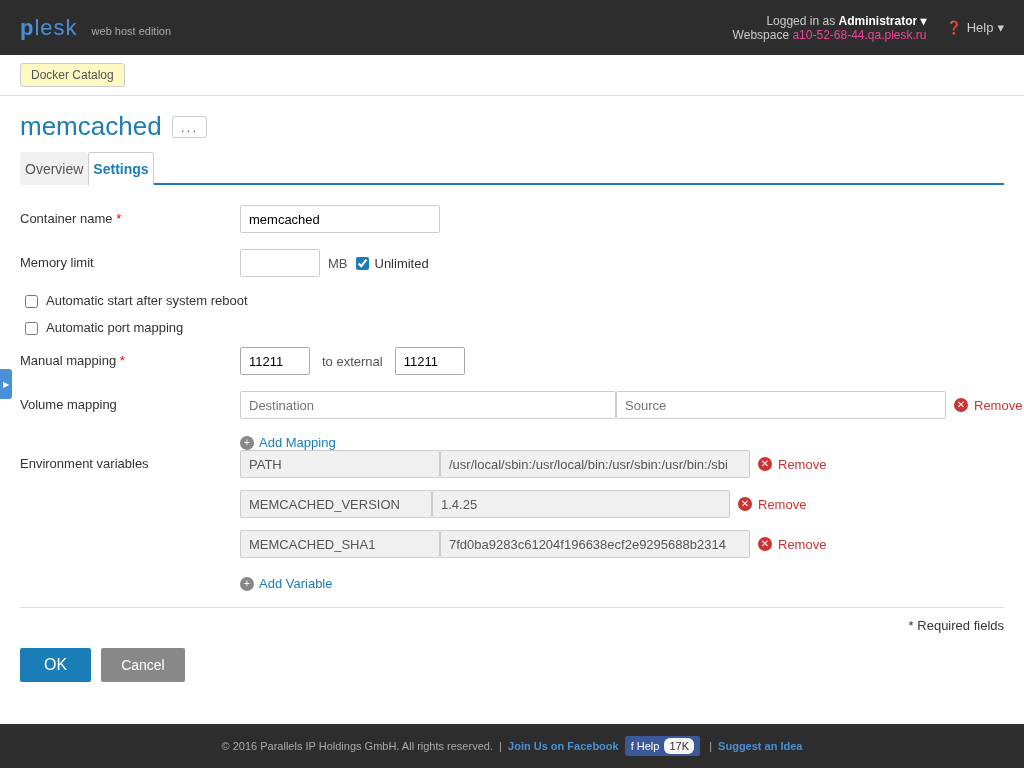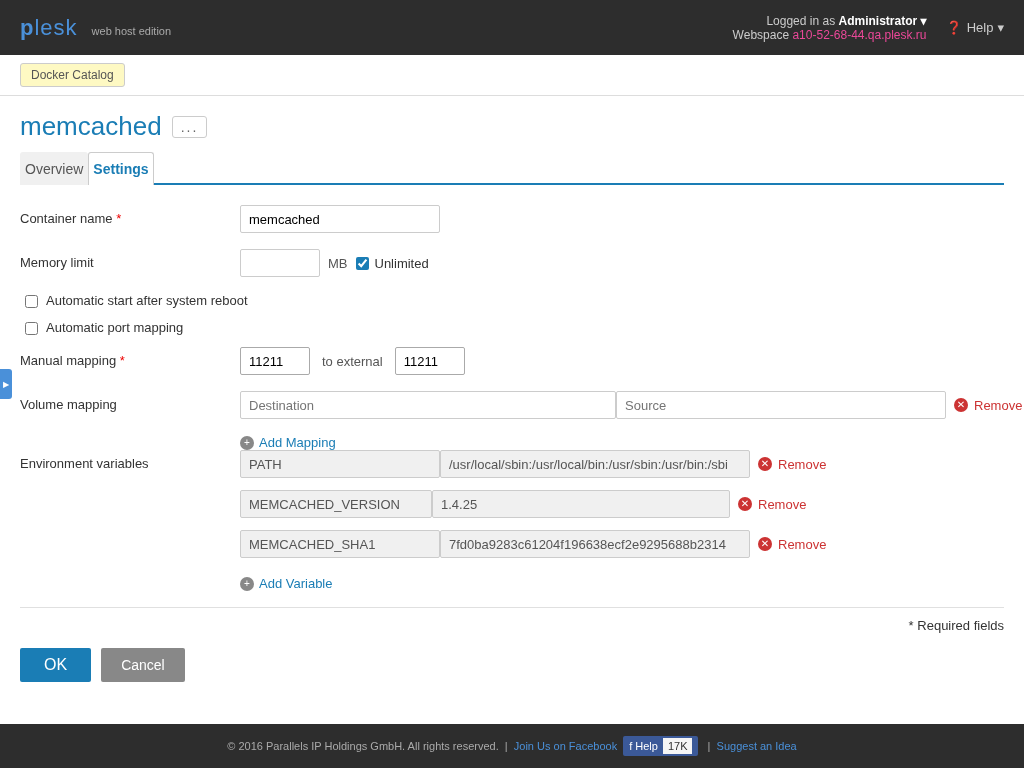--- a/index.html
+++ b/index.html
@@ -310,37 +310,37 @@
     .footer {
       background: #2d2d2d;
       color: #aaa;
       text-align: center;
       padding: 12px;
       font-size: 11px;
       position: fixed;
       bottom: 0;
       width: 100%;
     }
-    .footer a { color: #4a90d9; text-decoration: none; }
+    .footer a { color: #4a90d9; text-decoration: none; font-weight: bold; }
     .footer-fb-btn {
       display: inline-flex;
       align-items: center;
       gap: 3px;
       background: #3b5998;
       color: #fff;
       padding: 2px 6px;
       border-radius: 2px;
       font-size: 11px;
       margin: 0 3px;
     }
     .footer-count {
       background: #f5f5f5;
       color: #333;
       padding: 2px 5px;
-      border-radius: 0;
+      border-radius: 6px;
       font-size: 11px;
       margin-left: 2px;
     }
     .side-arrow {
       position: fixed;
       left: 0;
       top: 50%;
       transform: translateY(-50%);
       width: 12px;
       height: 30px;

